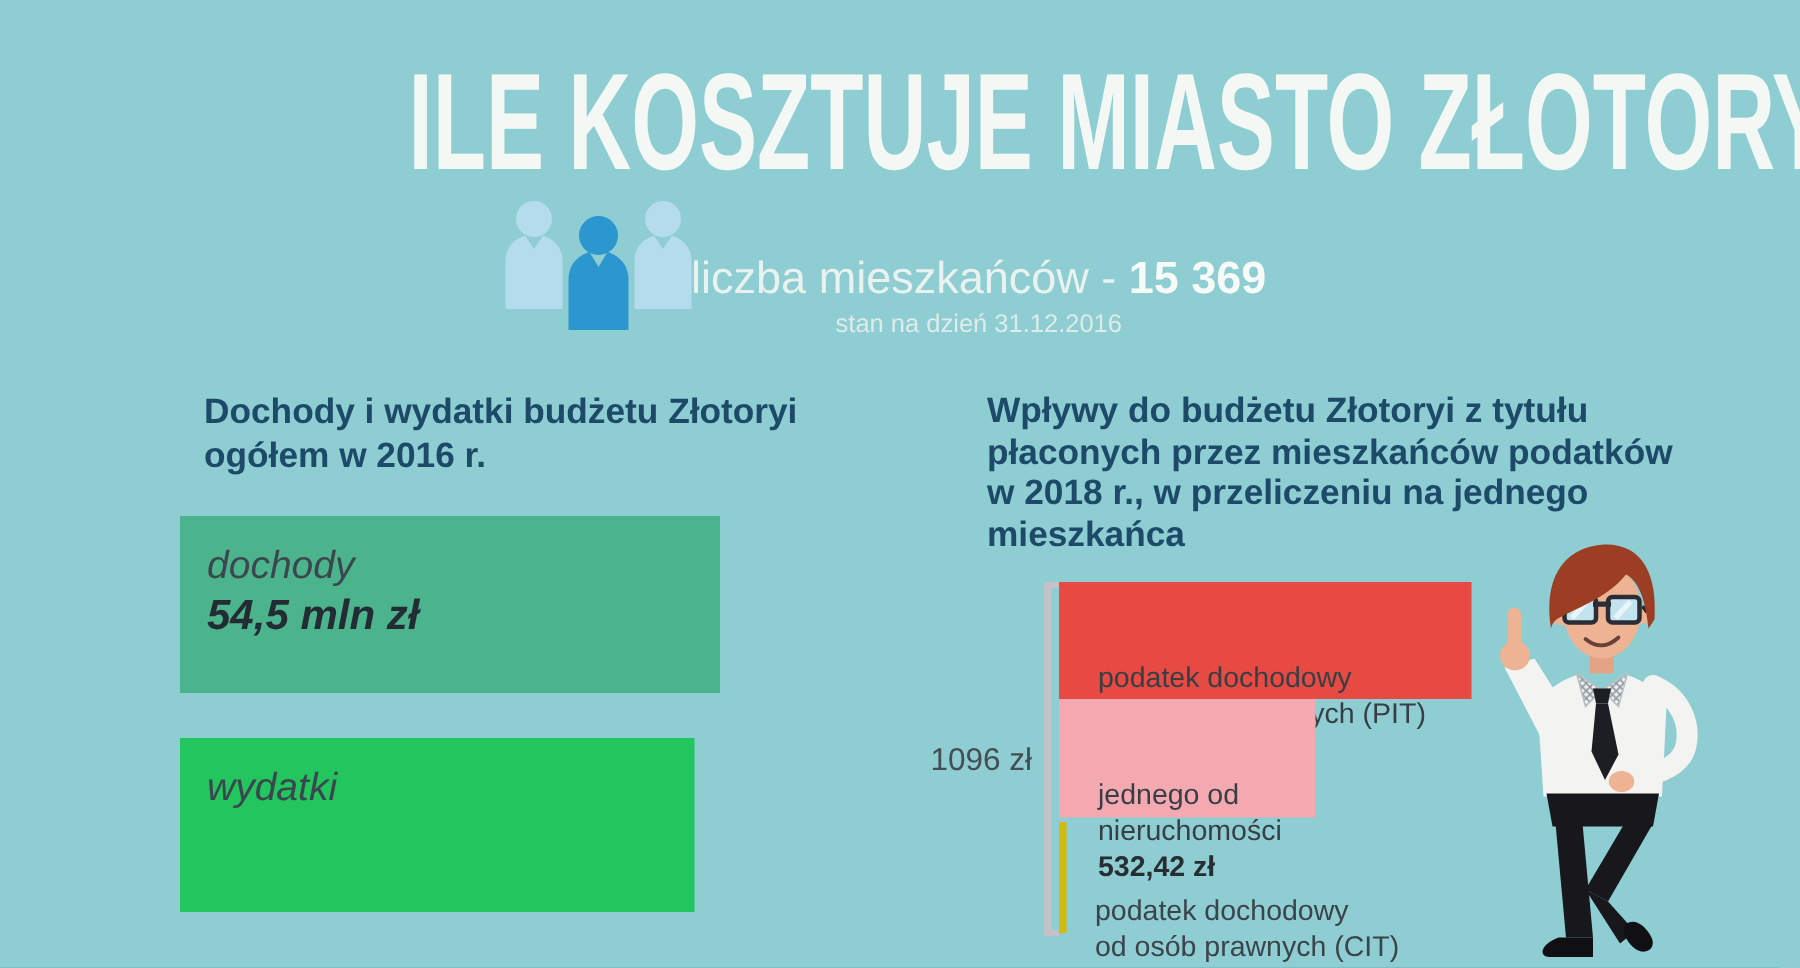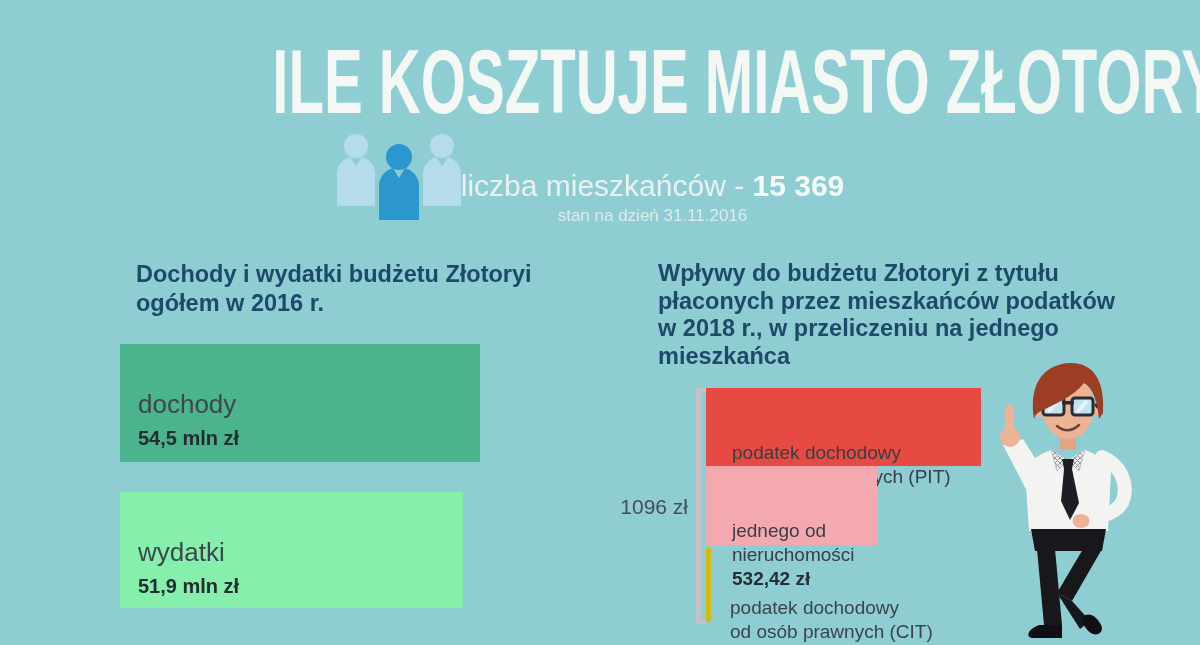--- a/index.html
+++ b/index.html
@@ -19,25 +19,25 @@
   .pop-icons{position:absolute;left:334px;top:127px;}
   .pop-text{position:absolute;left:390px;top:157px;width:525px;text-align:center;color:#e9f2ef;}
   .pop-line1{font-size:30px;line-height:34px;margin-top:12px;}
   .pop-line1 .pop-count{font-weight:bold;color:#f6fbf8;}
   .pop-line2{font-size:17px;line-height:20px;margin-top:3px;color:#ddecea;}
   
   .sec-heading{position:absolute;font-weight:bold;color:#1d4a68;font-size:23.5px;white-space:pre-line;}
   .heading-left{left:136px;top:260px;width:450px;line-height:29px;}
   .heading-right{left:658px;top:260px;width:495px;line-height:27.5px;}
   
-  .big-bar{position:absolute;left:120px;box-sizing:border-box;padding:44px 0 0 18px;}
+  .big-bar{position:absolute;left:120px;box-sizing:border-box;padding:16px 0 0 18px;font-style:italic;}
   .big-bar-dochody{top:344px;height:118px;}
   .big-bar-wydatki{top:492px;height:116px;}
   .big-bar .bar-label{display:block;font-size:26px;line-height:32px;color:#3c464e;}
-  .big-bar .bar-value{display:block;font-size:20px;line-height:32px;font-weight:bold;color:#232c33;margin-top:2px;}
+  .big-bar .bar-value{display:block;font-size:28px;line-height:32px;font-weight:bold;color:#232c33;margin-top:2px;}
   
   .bracket{
     position:absolute;left:696px;top:388px;height:236px;width:10px;box-sizing:border-box;
     border-left:5px solid #c3c2c6;border-top:4px solid #c3c2c6;border-bottom:4px solid #c3c2c6;
   }
   .total-label{position:absolute;left:592px;top:495px;width:96px;text-align:right;font-size:21px;color:#454e54;}
   .tax-bar{position:absolute;left:706px;box-sizing:border-box;padding:7px 8px 0 26px;}
   .tax-bar-pit{top:388px;height:78px;}
   .tax-bar-nier{top:466px;height:79px;}
   .tax-strip-cit{position:absolute;left:706px;top:548px;height:74px;}
@@ -70,34 +70,33 @@
       <circle cx="0" cy="-16" r="12"></circle>
       <path d="M -19,44 L -19,12 C -19,2 -12,-3 -6,-5 L 0,4 L 6,-5 C 12,-3 19,2 19,12 L 19,44 Z"></path>
     </g>
   </svg>
 
   <div class="pop-text">
     <div class="pop-line1">
       <span>liczba mieszkańców -</span>
       <span class="pop-count">15 369</span>
     </div>
-    <div class="pop-line2">stan na dzień 31.11.2016</div>
+    <div class="pop-line2">stan na dzień 31.12.2016</div>
   </div>
 
   <div class="sec-heading heading-left">Dochody i wydatki budżetu Złotoryi
 ogółem w 2016 r.</div>
 
   <div class="big-bar big-bar-dochody" style="background-color: rgb(76, 180, 141); width: 359.7px;">
     <span class="bar-label">dochody</span>
     <span class="bar-value">54,5 mln zł</span>
   </div>
 
-  <div class="big-bar big-bar-wydatki" style="background-color: #86efac; width: 342.5px;">
+  <div class="big-bar big-bar-wydatki" style="background-color: #22c55e; width: 342.5px;">
     <span class="bar-label">wydatki</span>
-    <span class="bar-value">51,9 mln zł</span>
   </div>
 
   <div class="sec-heading heading-right">Wpływy do budżetu Złotoryi z tytułu
 płaconych przez mieszkańców podatków
 w 2018 r., w przeliczeniu na jednego
 mieszkańca</div>
 
   <div class="bracket"></div>
   <div class="total-label">1096 zł</div>
 

